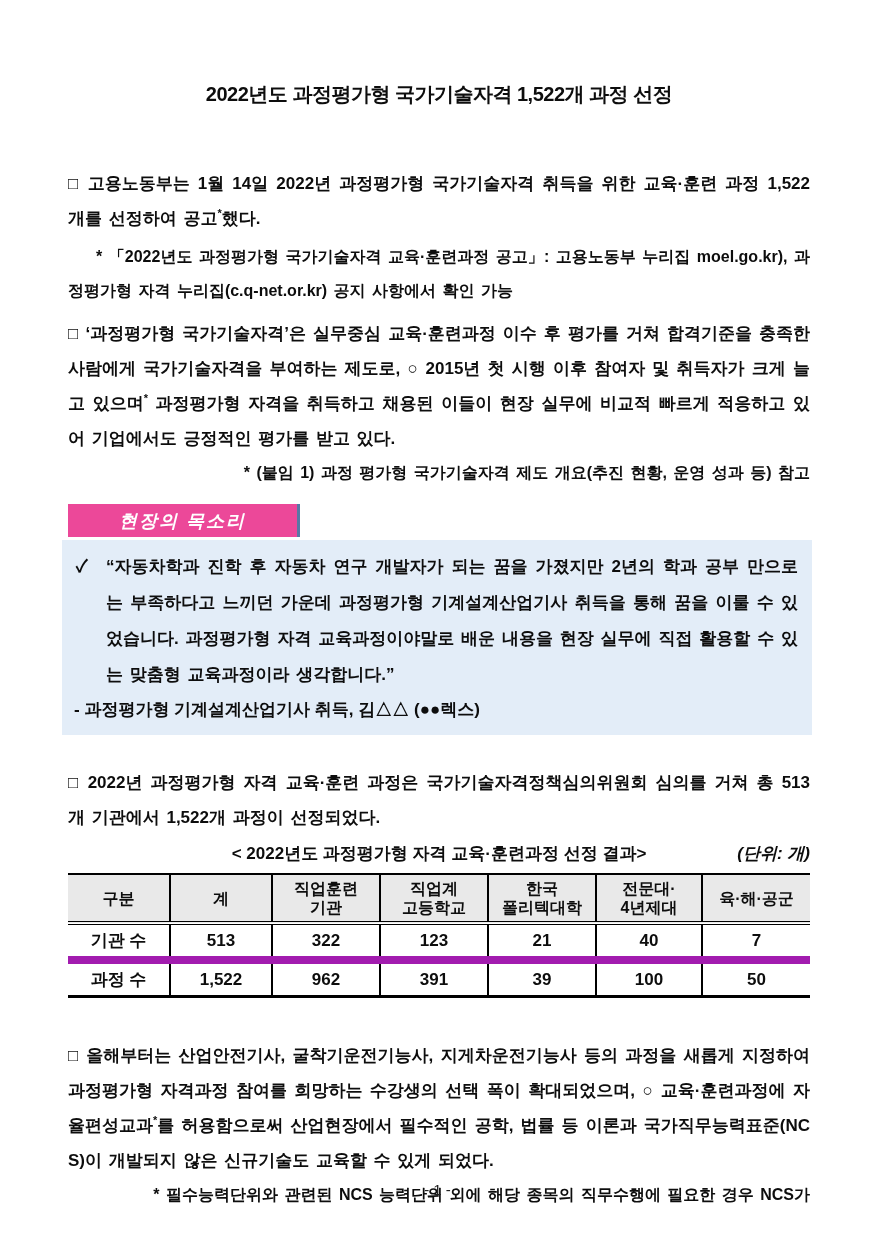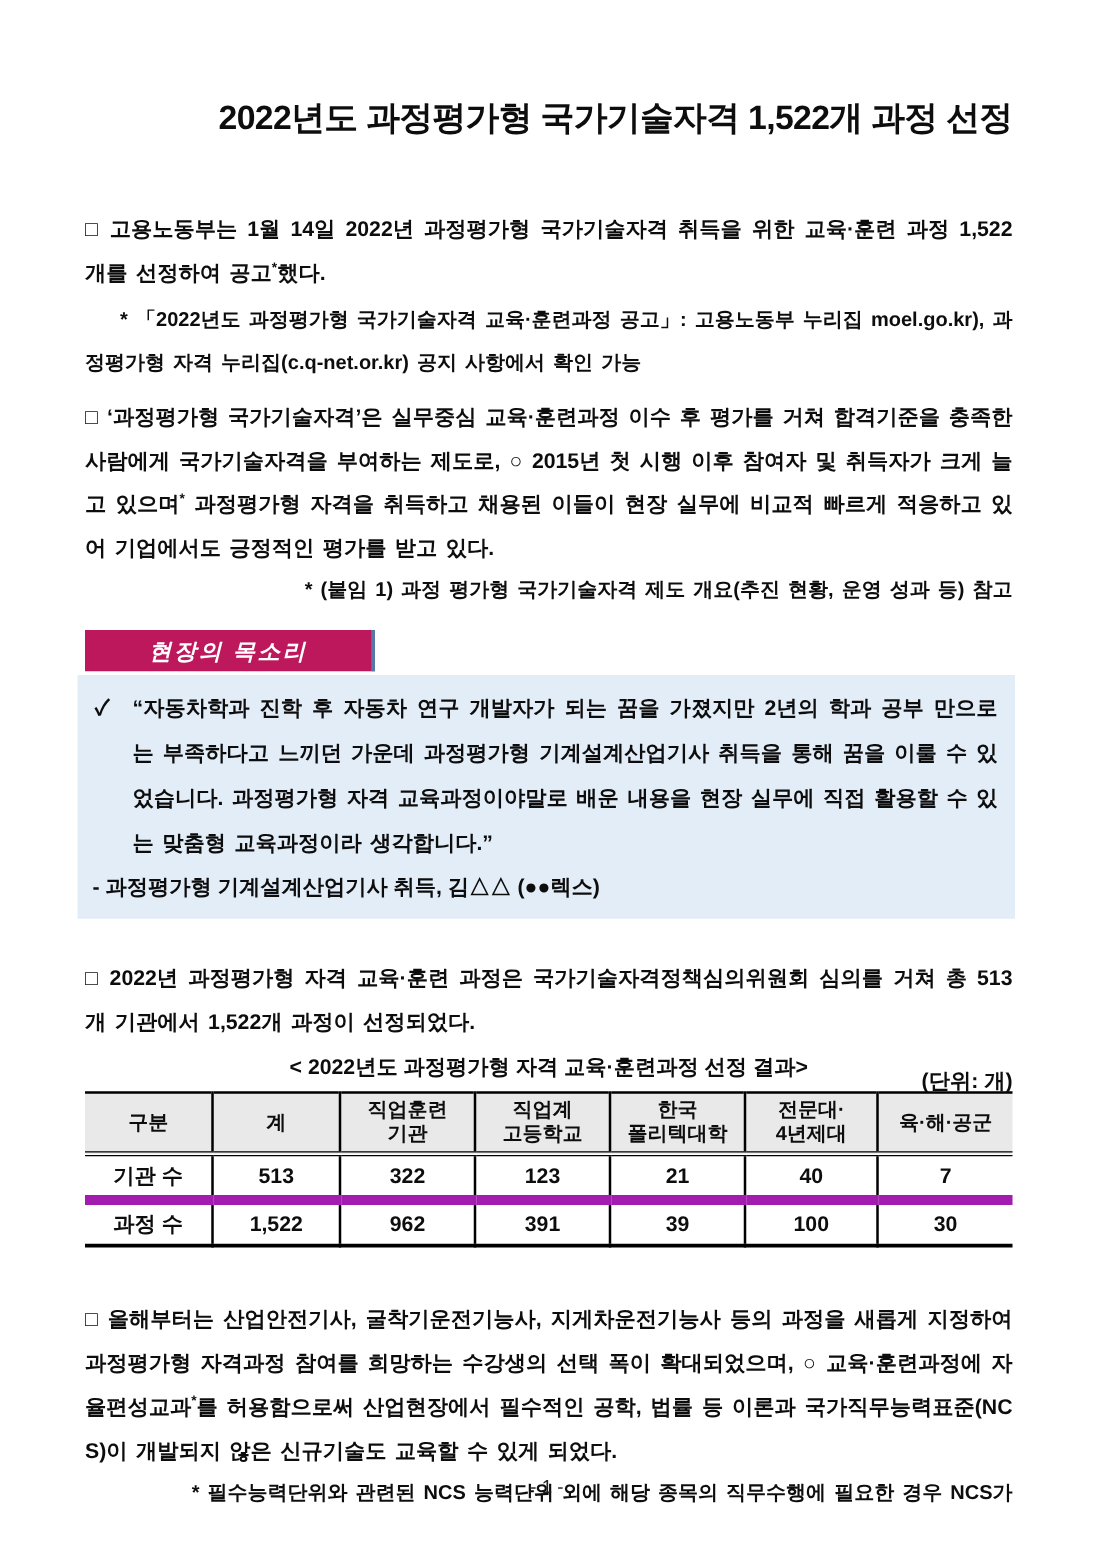--- a/index.html
+++ b/index.html
@@ -9,23 +9,23 @@
     box-sizing:border-box;
     padding:76px 65px 0 68px;
     background:#ffffff;
     font-family:"Liberation Sans", sans-serif;
     font-weight:700;
     color:#0d0d0d;
     overflow:hidden;
   }
   h1.doc-title {
     margin:0 0 54px 0;
-    font-size:27px;
+    font-size:20px;
     line-height:36px;
-    text-align:right;
+    text-align:center;
     letter-spacing:-0.5px;
     font-weight:800;
   }
   .para {
     margin:0;
     font-size:17px;
     line-height:35px;
     text-align:justify;
     word-break:break-all;
     word-spacing:2px;
@@ -44,21 +44,21 @@
   .fn-indent {
     text-indent:28px;
     text-align:justify;
     word-break:break-all;
     margin-bottom:8px;
   }
   .fn-single { padding-left:30px; margin-bottom:6px;text-align:right; }
   .callout-bar {
     margin-top:14px;
     width:229px; height:33px;
-    background:#be185d;
+    background:#ec4899;
     border-right:3px solid #5878a5;
     display:flex; align-items:center; justify-content:center;
     color:#ffffff;
     font-style:italic;
     font-size:18px;
     letter-spacing:2px;
   }
   .quote-box {
     margin:3px -2px 0 -6px;
     background:#e3edf8;
@@ -67,21 +67,21 @@
   .quote-line { display:flex; font-size:17px; line-height:36px; }
   .check { flex:none; width:30px; padding-left:4px; }
   .quote-text { flex:1; text-align:justify; word-break:break-all; word-spacing:2px; }
   .attribution { font-size:17px; line-height:34px; padding-left:2px; }
   .caption-row {
     position:relative;
     font-size:17px; line-height:34px;
     text-align:center;
     margin-top:0;
   }
-  .caption-unit { position:absolute; right:0; top:11px; }
+  .caption-unit { position:absolute; right:0; top:0;font-style:italic; }
   table.sel-table {
     width:742px;
     border-collapse:collapse;
     table-layout:fixed;
     border-top:2px solid #000;
     border-bottom:3px solid #000;
     margin-top:2px;
   }
   table.sel-table th {
     background:#e9e9e9;
@@ -181,21 +181,21 @@
         <td>40</td>
         <td>7</td>
       </tr>
       <tr>
         <td>과정 수</td>
         <td>1,522</td>
         <td>962</td>
         <td>391</td>
         <td>39</td>
         <td>100</td>
-        <td>30</td>
+        <td>50</td>
       </tr>
     </tbody>
   </table>
 
   <p class="para p4"><span>□ 올해부터는 산업안전기사, 굴착기운전기능사, 지게차운전기능사 등의 과정을 새롭게 지정하여 과정평가형 자격과정 참여를 희망하는 수강생의 선택 폭이 확대되었으며, ○ 교육·훈련과정에 자율편성교과</span><sup class="fn-mark">*</sup><span>를 허용함으로써 산업현장에서 필수적인 공학, 법률 등 이론과 국가직무능력표준(NCS)이 개발되지 않은 신규기술도 교육할 수 있게 되었다.</span></p>
 
   <p class="footnote fn-single">* 필수능력단위와 관련된 NCS 능력단위 외에 해당 종목의 직무수행에 필요한 경우 NCS가</p>
 
   <div class="page-footer">- 1 -</div>
 

